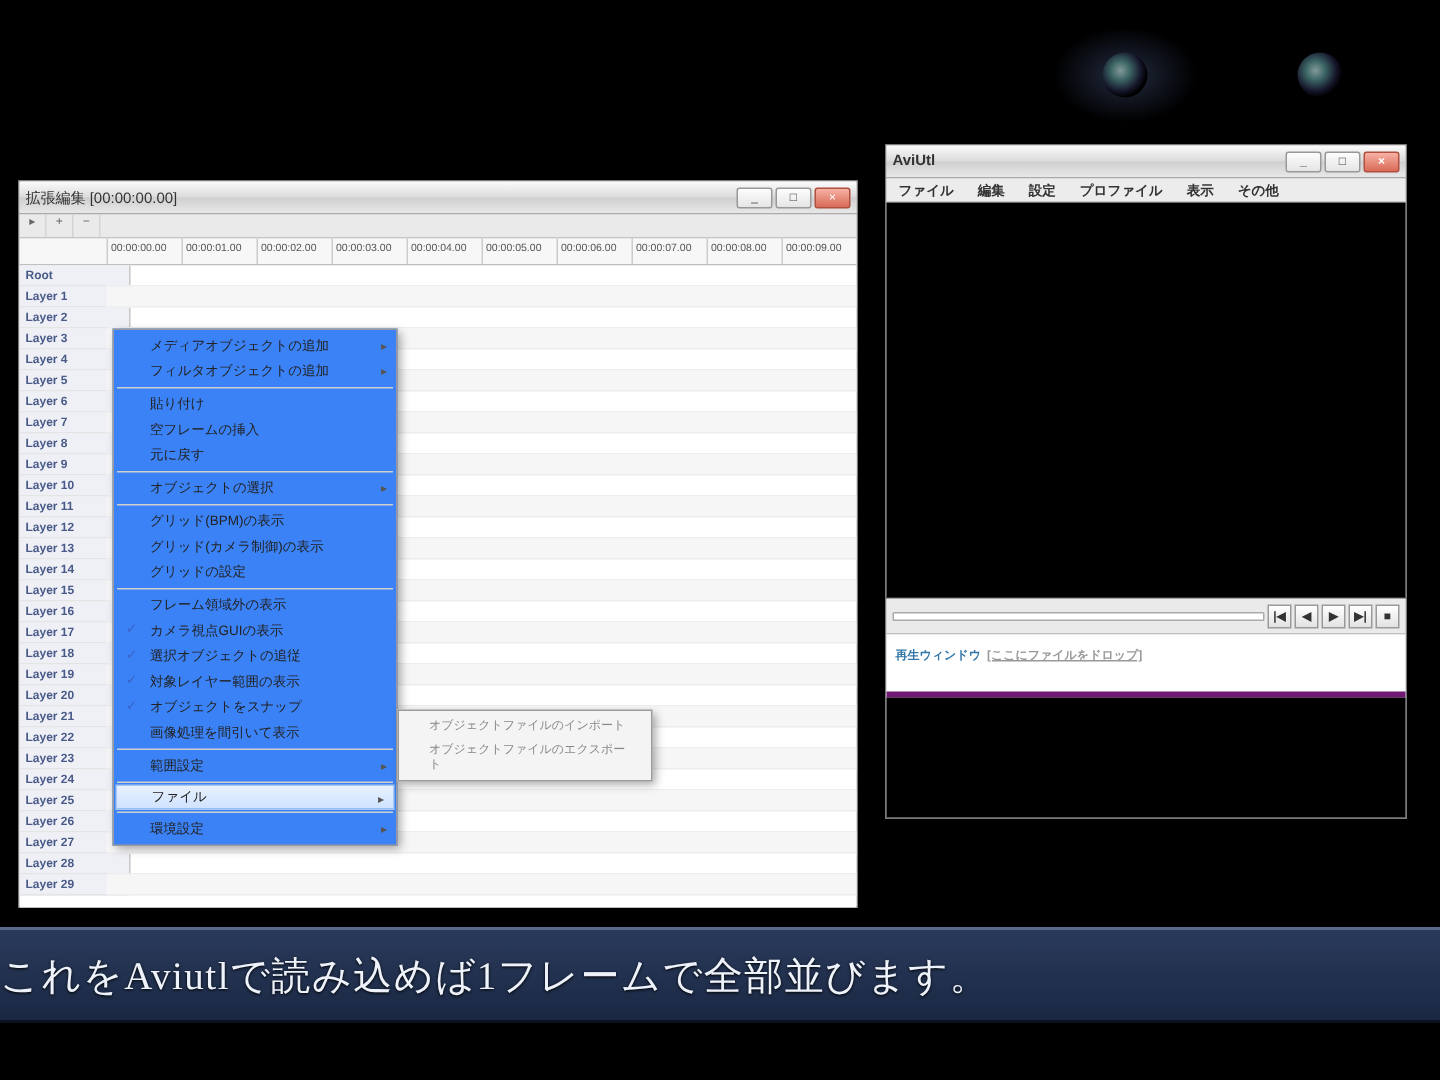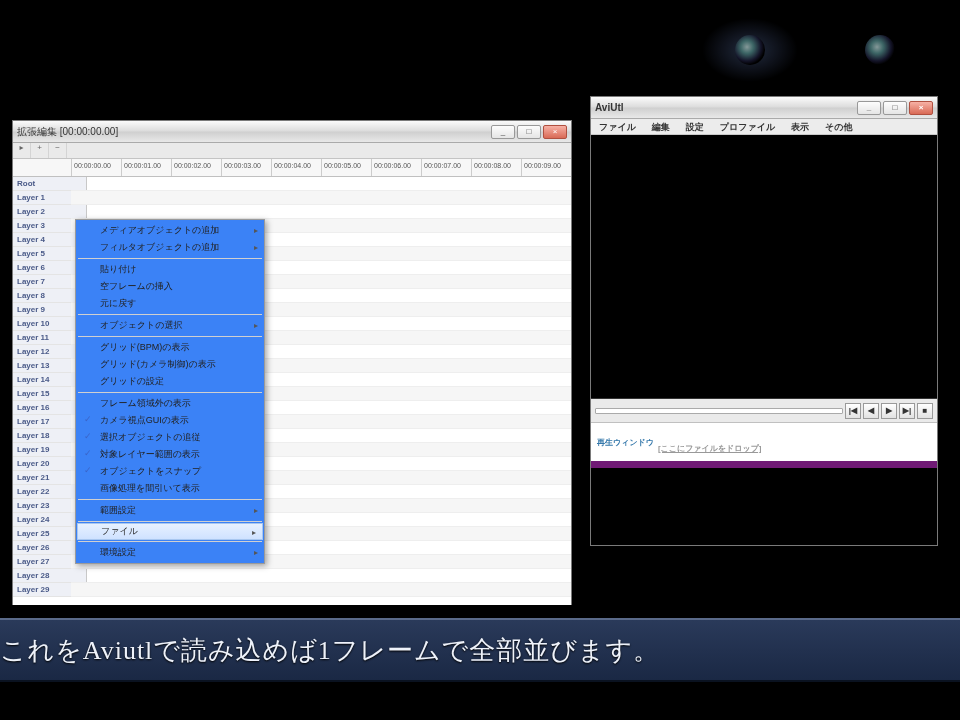--- a/index.html
+++ b/index.html
@@ -74,22 +74,22 @@
 
   
   #preview-win { left:590px; top:96px; width:348px; height:450px;font-weight:bold; }
   #preview-win .menubar{ height:16px; background:#ececec; border-bottom:1px solid #c8c8c8; display:flex; font-size:9px; color:#333;}
   #preview-win .menubar .m{ padding:2px 8px;}
   .preview-video{ height:264px; background:#000; border-bottom:1px solid #333;}
   .controls{ height:24px; background:#eaeaea; border-bottom:1px solid #c0c0c0; display:flex; align-items:center; padding:0 4px; gap:2px;}
   .slider{ flex:1; height:6px; background:#fff; border:1px solid #aaa; border-radius:1px; position:relative;}
   .pbtn{ width:16px; height:16px; border:1px solid #9a9a9a; background:linear-gradient(#fff,#e2e2e2); font-size:8px; text-align:center; line-height:14px; color:#333;}
   .dropzone{
-    height:22px; background:#fff; border-bottom:7px solid #701a75; font-size:8px; color:#37a; padding:19px 6px;
-    display:flex; align-items:center; gap:4px;
+    height:22px; background:#fff; border-bottom:4px solid #701a75; font-size:8px; color:#37a; padding:19px 6px;
+    display:flex; align-items:flex-end; gap:4px;
   }
   .dropzone .file{ color:#999; text-decoration:underline;margin-top:12px;}
   .lower-black{ flex:1; background:#000;}
   #preview-win .body{ display:flex; flex-direction:column; height:calc(100% - 38px);}
 
   
   .subtitle{
     position:absolute; left:0; right:0; bottom:38px; height:64px;
     background:linear-gradient(#2a3a5a,#1a2844);
     border-top:2px solid #5a6a8a; border-bottom:2px solid #0a1220;
@@ -221,20 +221,24 @@
         <div class="mi checked">対象レイヤー範囲の表示</div>
         <div class="mi checked">オブジェクトをスナップ</div>
         <div class="mi">画像処理を間引いて表示</div>
         <hr>
         <div class="mi hasmore">範囲設定</div>
         <hr>
         <div class="mi hasmore hover">ファイル</div>
         <hr>
         <div class="mi hasmore">環境設定</div>
       </div>
+    <div class="submenu" id="submenu">
+        <div class="mi">オブジェクトファイルのインポート</div>
+        <div class="mi">オブジェクトファイルのエクスポート</div>
+      </div>
   </div>
 </div>
 
 <div class="win" id="preview-win">
   <div class="titlebar">
     <span class="title">AviUtl</span>
     <div class="winbtns">
       <div class="winbtn">_</div>
       <div class="winbtn">□</div>
       <div class="winbtn close">×</div>

